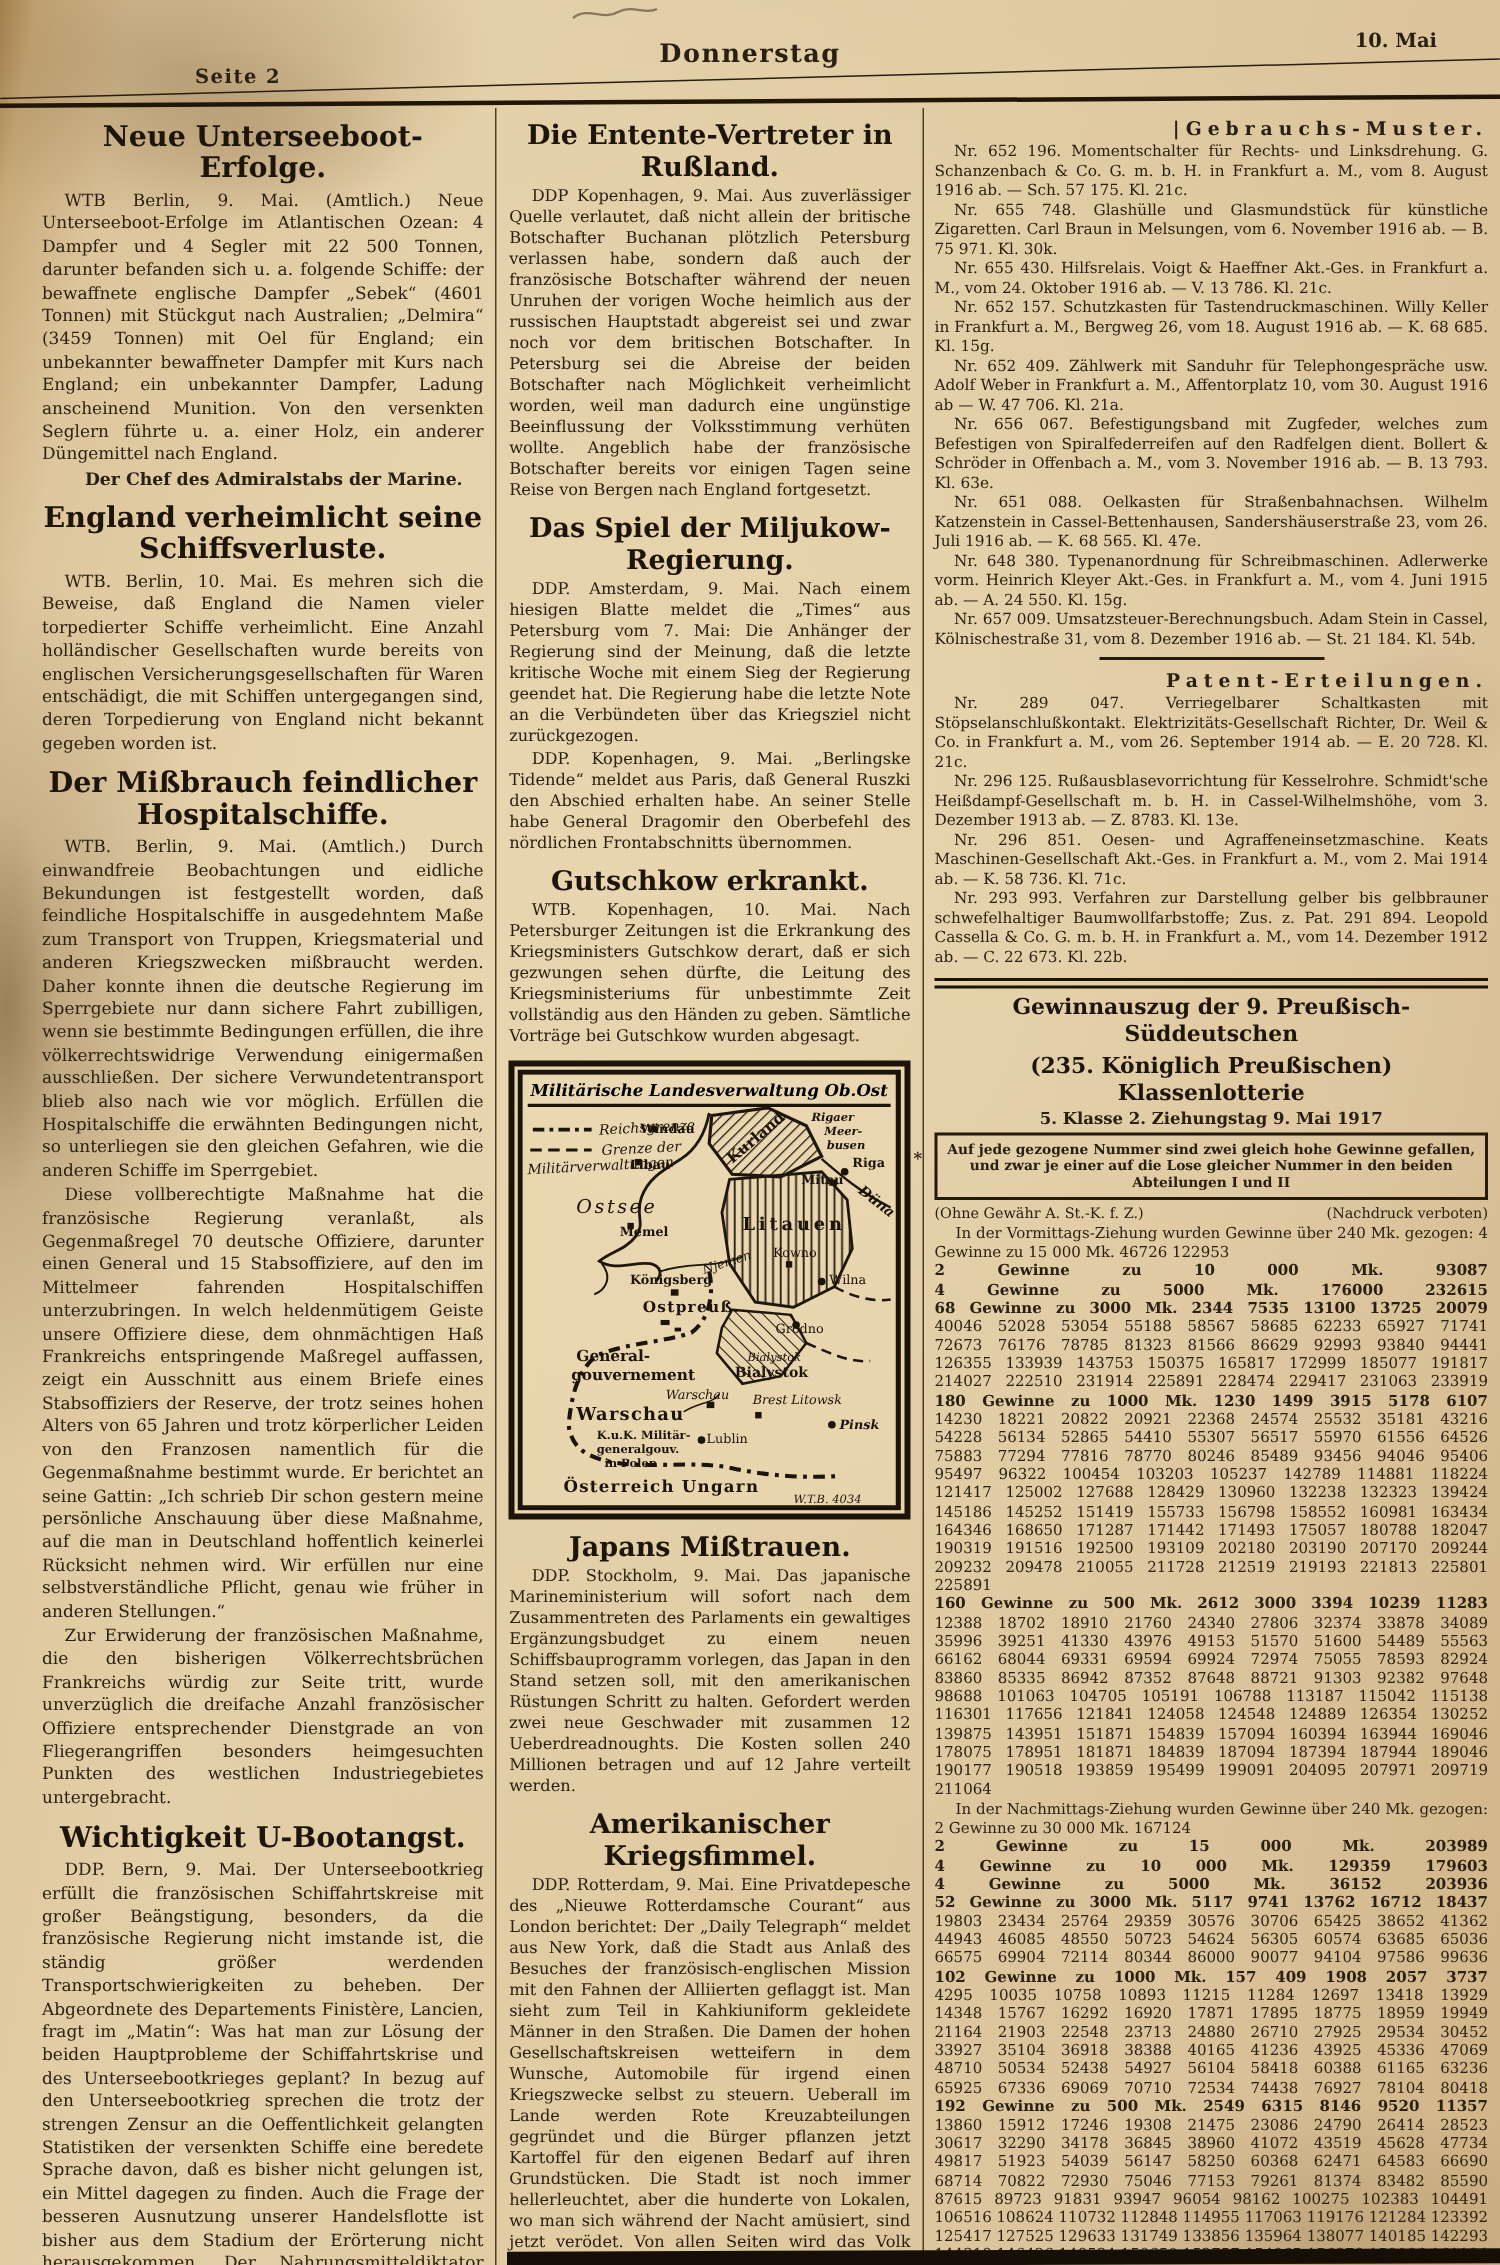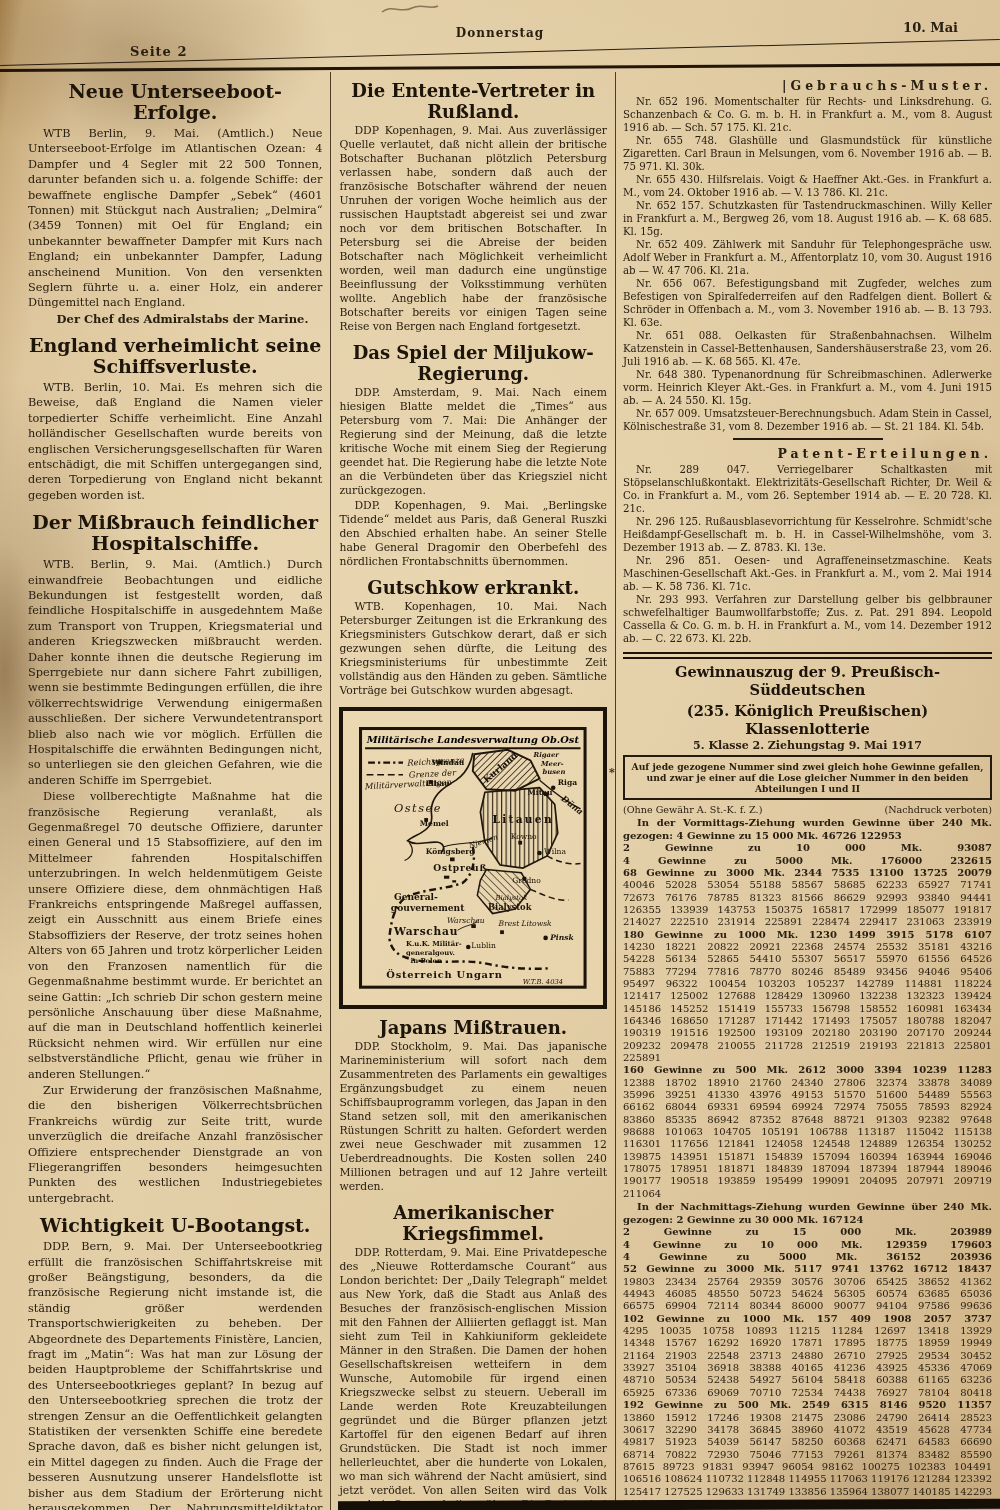--- a/index.html
+++ b/index.html
@@ -10,49 +10,49 @@
     background:
       radial-gradient(ellipse 300px 160px at 12% 3%, rgba(110,80,40,.30), transparent 70%),
       radial-gradient(ellipse 200px 400px at 0% 45%, rgba(105,75,38,.35), transparent 75%),
       radial-gradient(ellipse 260px 140px at 88% 99%, rgba(115,85,45,.22), transparent 70%),
       radial-gradient(ellipse 900px 800px at 50% 40%, rgba(255,244,214,.25), transparent 80%),
       linear-gradient(100deg,#a8834f 0%,#c9ab7b 2%,#dcc49a 7%,#e3cfa8 26%,#e0cba2 55%,#dac29a 82%,#d0b487 100%);}
   .stain{position:absolute;border-radius:50%;pointer-events:none;}
   .masthead{position:absolute;top:0;left:0;right:0;height:72px;}
   .mast-item{position:absolute;font-weight:bold;}
   .mast-left{left:130px;top:44px;font-size:13px;letter-spacing:1px;}
-  .mast-center{left:0;right:0;top:26px;text-align:center;font-size:12px;letter-spacing:1px;}
+  .mast-center{left:0;right:0;top:26px;text-align:center;font-size:17px;letter-spacing:1px;}
   .mast-right{right:42px;top:20px;font-size:13px;}
   .rule-thin-slant{position:absolute;left:0;right:0;top:52px;border-top:1.5px solid #2a1d0e;transform:rotate(-1.5deg);}
   .rule-heavy-top{position:absolute;left:0;right:0;top:66px;border-top:3px solid #211608;transform:rotate(-0.35deg);}
   .penmark{position:absolute;left:380px;top:2px;width:60px;height:14px;}
   .columns{position:absolute;top:72px;left:26px;right:6px;bottom:0;display:flex;}
   .col{box-sizing:border-box;}
   .col-left{width:340px;padding:0 8px 0 2px;border-right:1.5px solid #4e3c24;}
   .col-mid{width:316px;padding:0 8px;border-right:1.5px solid #4e3c24;}
   .col-right{flex:1;padding:0 2px 0 7px;}
   .headline{font-size:19px;font-weight:bold;text-align:center;margin:9px 0 3px;color:#1d140a;line-height:21px;}
   .col-mid .headline{font-size:18px;margin:8px 0 2px;}
   .para{font-size:11.3px;line-height:15.4px;text-align:justify;text-indent:15px;margin:0 0 1px;}
   .col-mid .para{font-size:10.8px;line-height:14px;}
   .signature{font-size:11.5px;font-weight:bold;text-align:right;margin:1px 14px 2px 0;}
   
-  .map-box{margin:9px 0 6px;border:4px solid #1c1309;background:rgba(240,224,187,.35);padding:16px;}
+  .map-box{margin:9px 0 6px;border:4px solid #1c1309;background:rgba(240,224,187,.35);padding:2px;}
   .map-box svg{display:block;width:100%;height:auto;}
   
   .sec-head{font-weight:bold;font-size:12.5px;letter-spacing:4px;text-align:right;margin:6px 0 2px;white-space:nowrap;}
   .entry{font-size:10.2px;line-height:13px;text-align:justify;text-indent:13px;margin:0;}
   .rule-short{width:150px;border-top:2px solid #241a0d;margin:5px auto 2px;}
   .rule-heavy{border-top:2px solid #1d1308;border-bottom:2.5px solid #1d1308;height:3px;margin:7px 0 3px;}
   .lot-title{font-size:14.6px;font-weight:bold;text-align:center;line-height:17.5px;margin:4px 0 0;color:#1d140a;}
   .lot-sub{font-size:11px;font-weight:bold;text-align:center;margin:2px 0 3px;}
   .lot-box{position:relative;border:2.5px solid #241a0d;font-size:9.2px;font-weight:bold;text-align:center;line-height:11px;padding:4px 5px;margin:2px 0 4px;}
   .lot-box-star{position:absolute;left:-16px;top:10px;font-size:11px;}
   .lot-notes{display:flex;justify-content:space-between;font-size:9.6px;margin:0 0 2px;gap:40px;}
-  .lot-intro{font-size:10px;line-height:12.6px;text-align:justify;text-indent:14px;margin:1px 0 0;font-weight:bold;}
+  .lot-intro{font-size:10px;line-height:12.6px;text-align:justify;text-indent:14px;margin:1px 0 0;font-weight:normal;}
   .lotrow{font-size:10px;line-height:12.35px;text-align:justify;text-align-last:justify;white-space:nowrap;overflow:hidden;}
   .lotrow.tier{font-weight:bold;}
   .bottom-bar{position:absolute;left:338px;right:0;bottom:0;height:10px;background:#160f07;transform:rotate(-0.2deg);}
 </style>
 </head>
 <body>
 
 <div class="page">
   <div class="stain" style="left:-30px;top:540px;width:70px;height:260px;background:radial-gradient(ellipse,rgba(100,70,30,.35),transparent 70%);"></div>
   <div class="stain" style="left:60px;top:30px;width:220px;height:120px;background:radial-gradient(ellipse,rgba(110,80,40,.18),transparent 70%);"></div>

